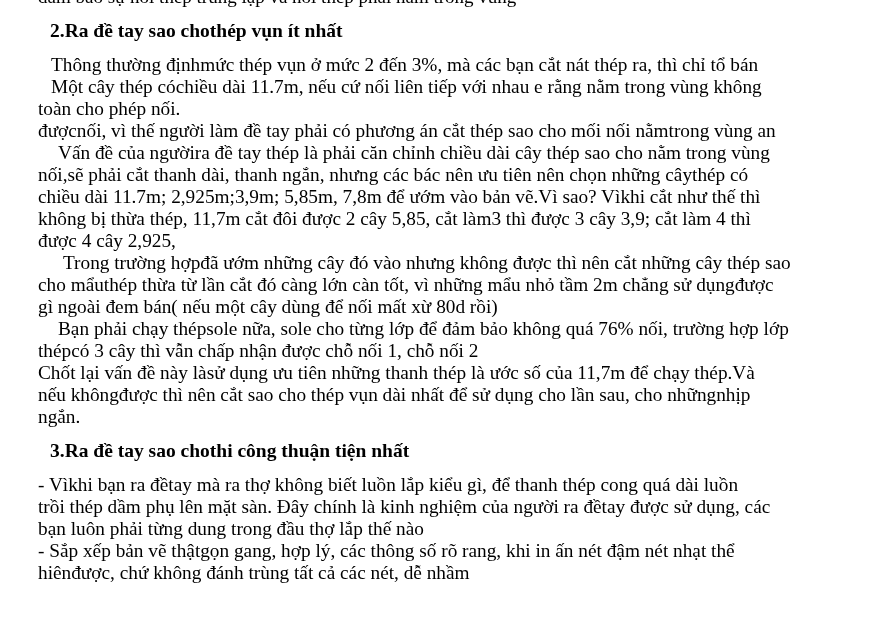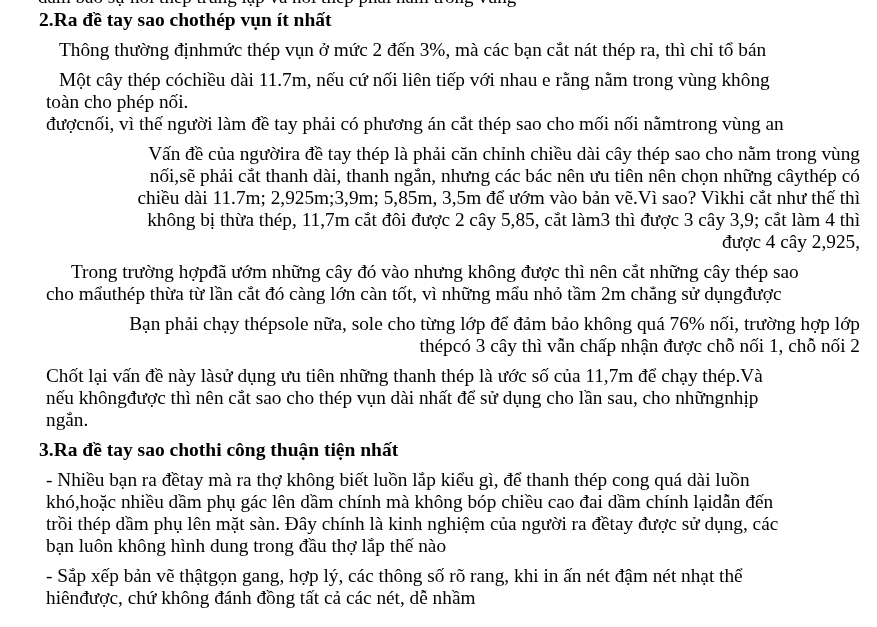--- a/index.html
+++ b/index.html
@@ -26,31 +26,31 @@
     line-height: 22px;
     height: 22px;
     white-space: nowrap;
     overflow: hidden;
     color: #000;
   }
   .heading {
     font-weight: bold;
     font-size: 19.5px;
     line-height: 22px;
-    margin: 1px;
+    margin: 12px;
     white-space: nowrap;
   }
   .para {
     font-size: 19.3px;
     line-height: 22px;
-    margin: 8px;
+    margin: 0;
     text-indent: 0;
   }
   .para.indent-sm { text-indent: 13px; }
-  .para.indent-md { text-indent: 20px; text-align: right; }
+  .para.indent-md { text-indent: 20px; }
   .para.indent-lg { text-indent: 25px; }
   .line {
     display: block;
     white-space: nowrap;
   }
   .italic {
   }
 </style>
 </head>
 <body>
@@ -68,51 +68,51 @@
 
     <p class="para indent-sm">
       <span class="line">Một cây thép cóchiều dài 11.7m, nếu cứ nối liên tiếp với nhau e rằng nằm trong vùng không</span>
       <span class="line" style="text-indent:0">toàn cho phép nối.</span>
       <span class="line" style="text-indent:0">đượcnối, vì thế người làm đề tay phải có phương án cắt thép sao cho mối nối nằmtrong vùng an</span>
     </p>
 
     <p class="para indent-md">
       <span class="line">Vấn đề của ngườira đề tay thép là phải căn chỉnh chiều dài cây thép sao cho nằm trong vùng</span>
       <span class="line" style="text-indent:0">nối,sẽ phải cắt thanh dài, thanh ngắn, nhưng các bác nên ưu tiên nên chọn những câythép có</span>
-      <span class="line" style="text-indent:0">chiều dài 11.7m; 2,925m;3,9m; 5,85m, 3,5m để ướm vào bản vẽ.Vì sao? Vìkhi cắt như thế thì</span>
+      <span class="line" style="text-indent:0">chiều dài 11.7m; 2,925m;3,9m; 5,85m, 7,8m để ướm vào bản vẽ.Vì sao? Vìkhi cắt như thế thì</span>
       <span class="line" style="text-indent:0">không bị thừa thép, 11,7m cắt đôi được 2 cây 5,85, cắt làm3 thì được 3 cây 3,9; cắt làm 4 thì</span>
       <span class="line" style="text-indent:0">được 4 cây 2,925,</span>
     </p>
 
     <p class="para indent-lg">
       <span class="line">Trong trường hợpđã ướm những cây đó vào nhưng không được thì nên cắt những cây thép sao</span>
       <span class="line" style="text-indent:0">cho mẩuthép thừa từ lần cắt đó càng lớn càn tốt, vì những mẩu nhỏ tầm 2m chẳng sử dụngđược</span>
+      <span class="line" style="text-indent:0">gì ngoài đem bán( nếu một cây dùng để nối mất xừ 80d rồi)</span>
     </p>
 
     <p class="para indent-md">
       <span class="line">Bạn phải chạy thépsole nữa, sole cho từng lớp để đảm bảo không quá 76% nối, trường hợp lớp</span>
       <span class="line" style="text-indent:0">thépcó 3 cây thì vẫn chấp nhận được chỗ nối 1, chỗ nối 2</span>
     </p>
 
     <p class="para italic">
       <span class="line">Chốt lại vấn đề này làsử dụng ưu tiên những thanh thép là ước số của 11,7m để chạy thép.Và</span>
       <span class="line">nếu khôngđược thì nên cắt sao cho thép vụn dài nhất để sử dụng cho lần sau, cho nhữngnhịp</span>
       <span class="line">ngắn.</span>
     </p>
   </section>
 
   <section>
     <h2 class="heading">3.Ra đề tay sao chothi công thuận tiện nhất</h2>
 
     <p class="para">
-      <span class="line">- Nhiều bạn ra đềtay mà ra thợ không biết luồn lắp kiểu gì, để thanh thép cong quá dài luồn</span>
-      <span class="line">khó,hoặc nhiều dầm phụ gác lên dầm chính mà không bóp chiều cao đai dầm chính lạidẫn đến</span>
+      <span class="line">- Vìkhi bạn ra đềtay mà ra thợ không biết luồn lắp kiểu gì, để thanh thép cong quá dài luồn</span>
       <span class="line">trồi thép dầm phụ lên mặt sàn. Đây chính là kinh nghiệm của người ra đềtay được sử dụng, các</span>
-      <span class="line">bạn luôn không hình dung trong đầu thợ lắp thế nào</span>
+      <span class="line">bạn luôn phải từng dung trong đầu thợ lắp thế nào</span>
     </p>
 
     <p class="para">
       <span class="line">- Sắp xếp bản vẽ thậtgọn gang, hợp lý, các thông số rõ rang, khi in ấn nét đậm nét nhạt thể</span>
-      <span class="line">hiênđược, chứ không đánh đồng tất cả các nét, dễ nhầm</span>
+      <span class="line">hiênđược, chứ không đánh trùng tất cả các nét, dễ nhầm</span>
     </p>
   </section>
 
 </div>
 
 </body></html>

